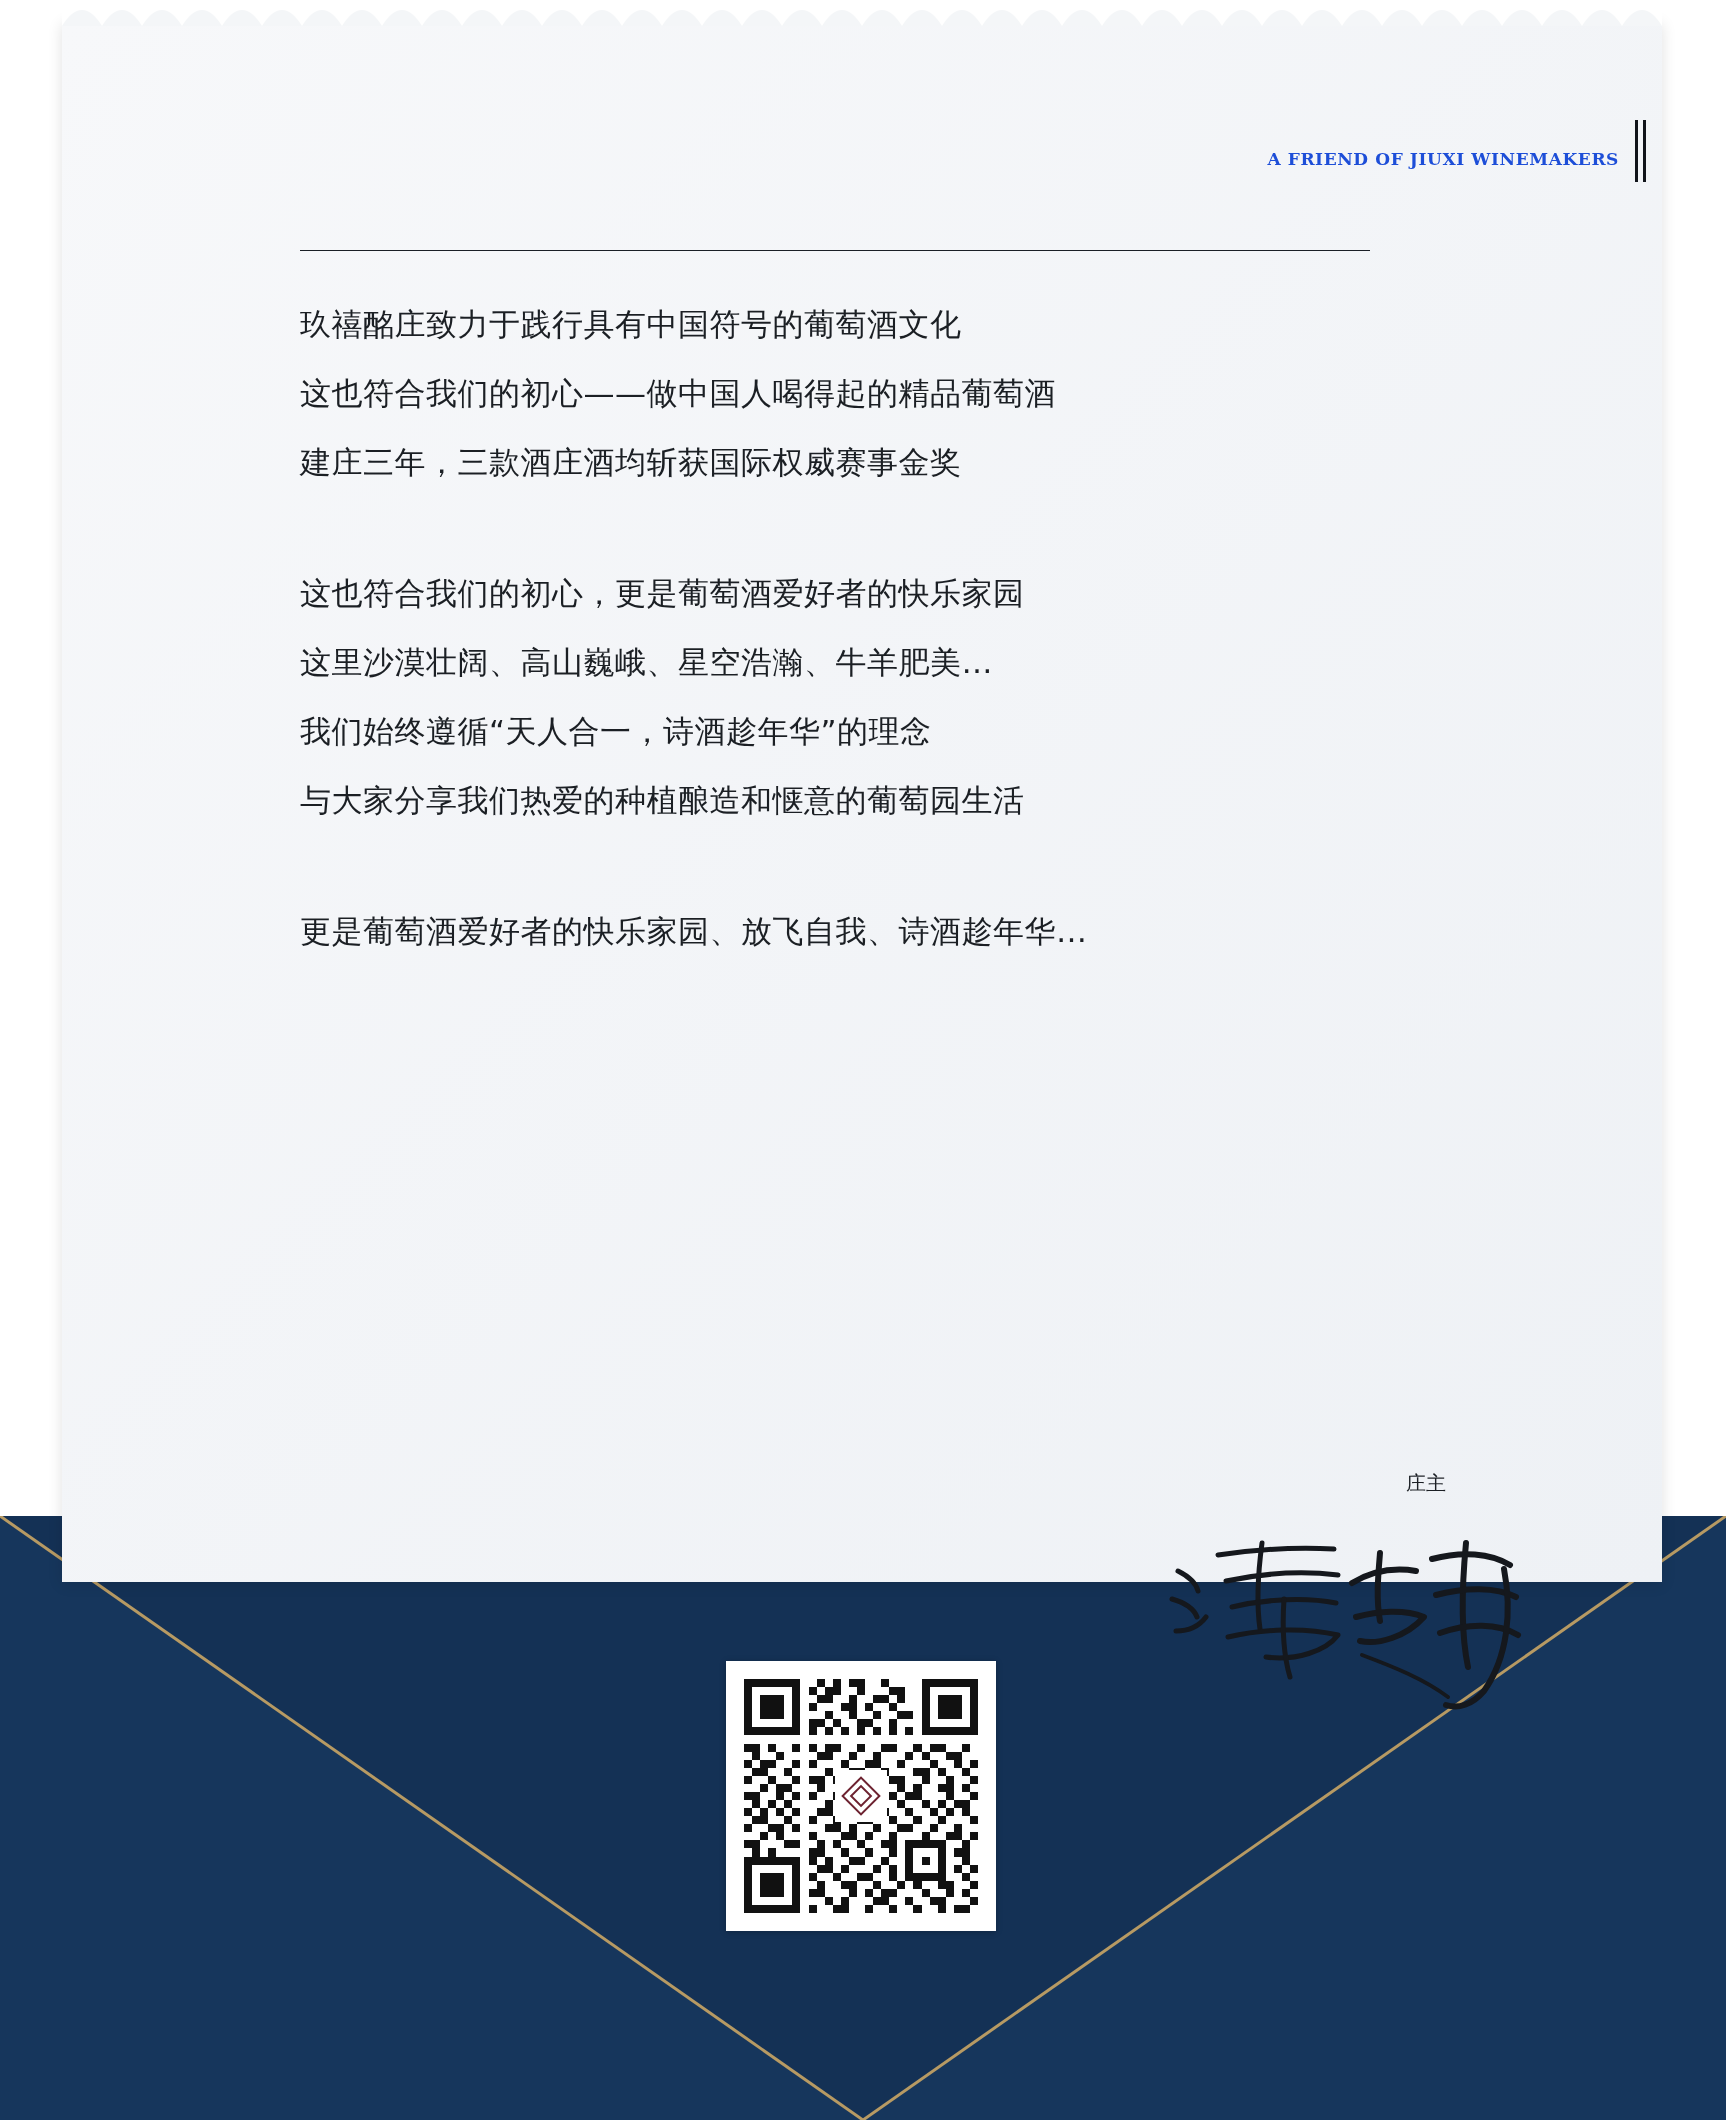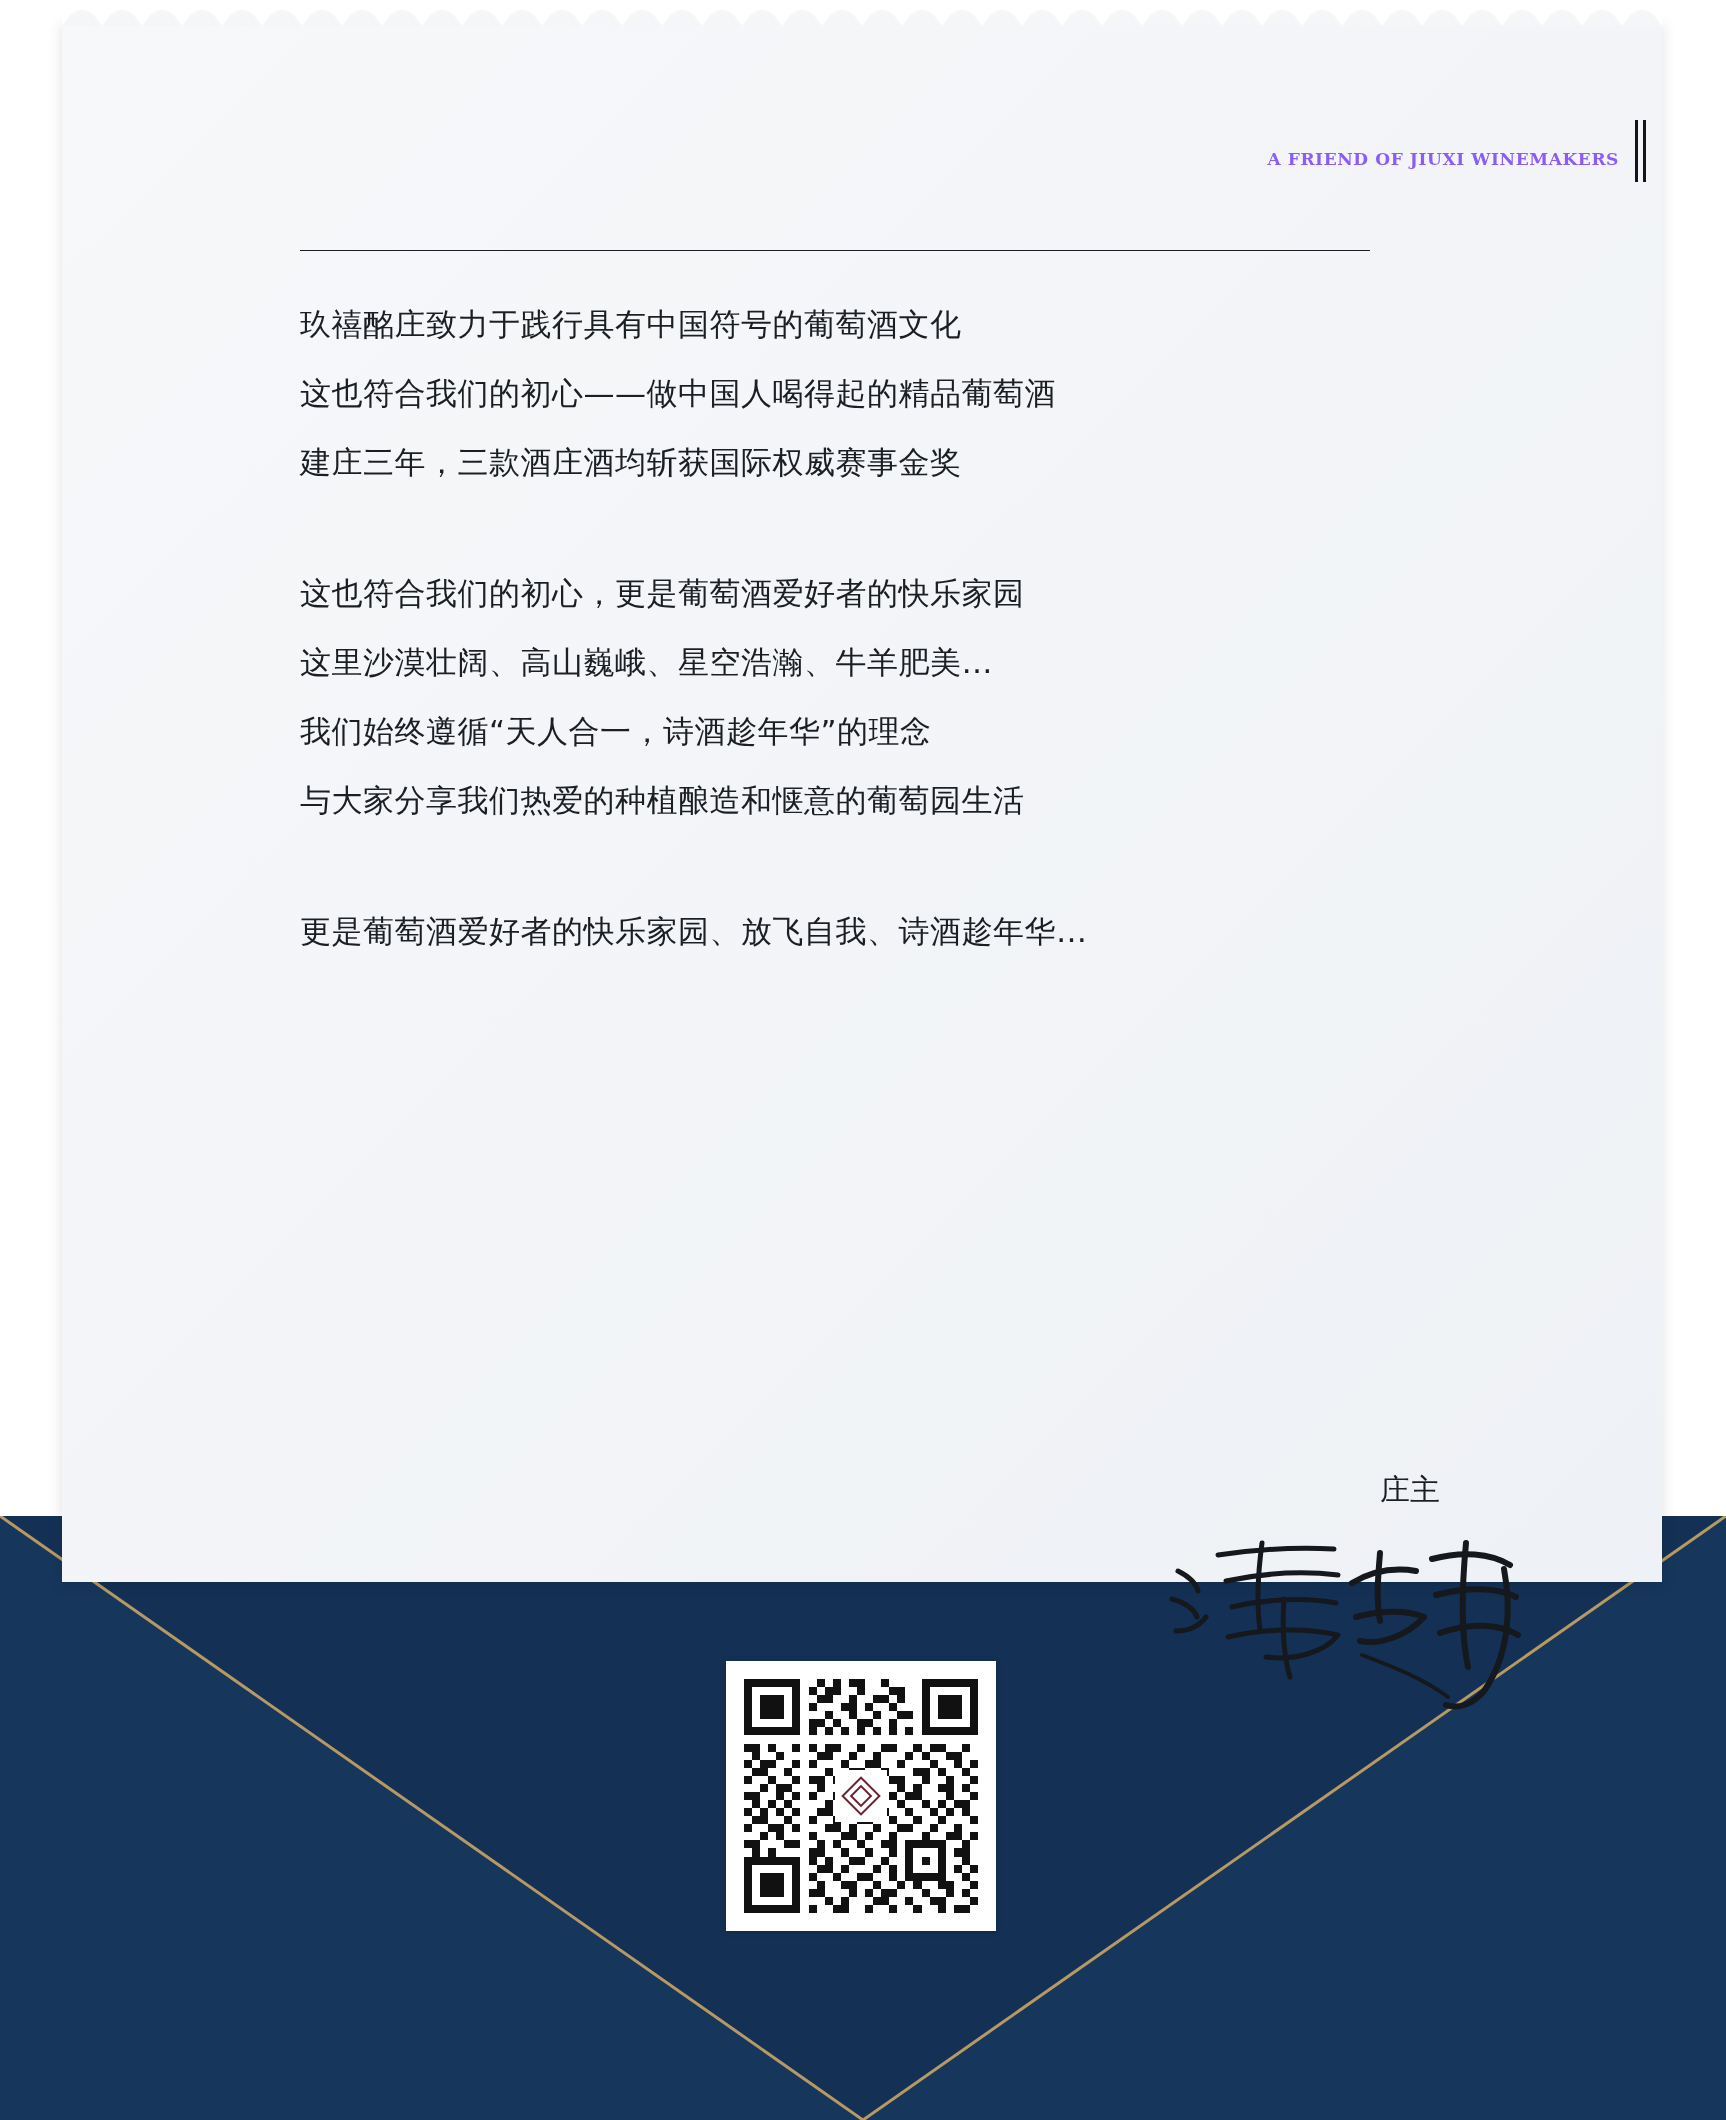--- a/index.html
+++ b/index.html
@@ -107,21 +107,21 @@
     letter-spacing: 2.5px;
     color: #11141a;
     line-height: 1.05;
     white-space: nowrap;
   }
   #title-sub {
     font-family: "DejaVu Serif", "Liberation Serif", serif;
     font-weight: 700;
     font-size: 17px;
     letter-spacing: 0.6px;
-    color: #8b5cf6;
+    color: #1d4ed8;
     margin-top: 12px;
     white-space: nowrap;
     text-align: center;
   }
   #header-bars {
     display: flex;
     gap: 5px;
     align-self: stretch;
     align-items: center;
     padding-bottom: 4px;
@@ -153,23 +153,23 @@
     color: #1b1f24;
     letter-spacing: 0.5px;
   }
   .para { margin: 0 0 62px 0; }
   .para:last-child { margin-bottom: 0; }
   .line { white-space: nowrap; }
 
   
   #sign-label {
     position: absolute;
-    right: 286px;
+    right: 280px;
     top: 1470px;
-    font-size: 30px;
+    font-size: 20px;
     color: #1b1f24;
     font-family: Liberation Sans, sans-serif;
   }
   #signature {
     position: absolute;
     right: 200px;
     top: 1525px;
     width: 360px;
     height: 190px;
   }

